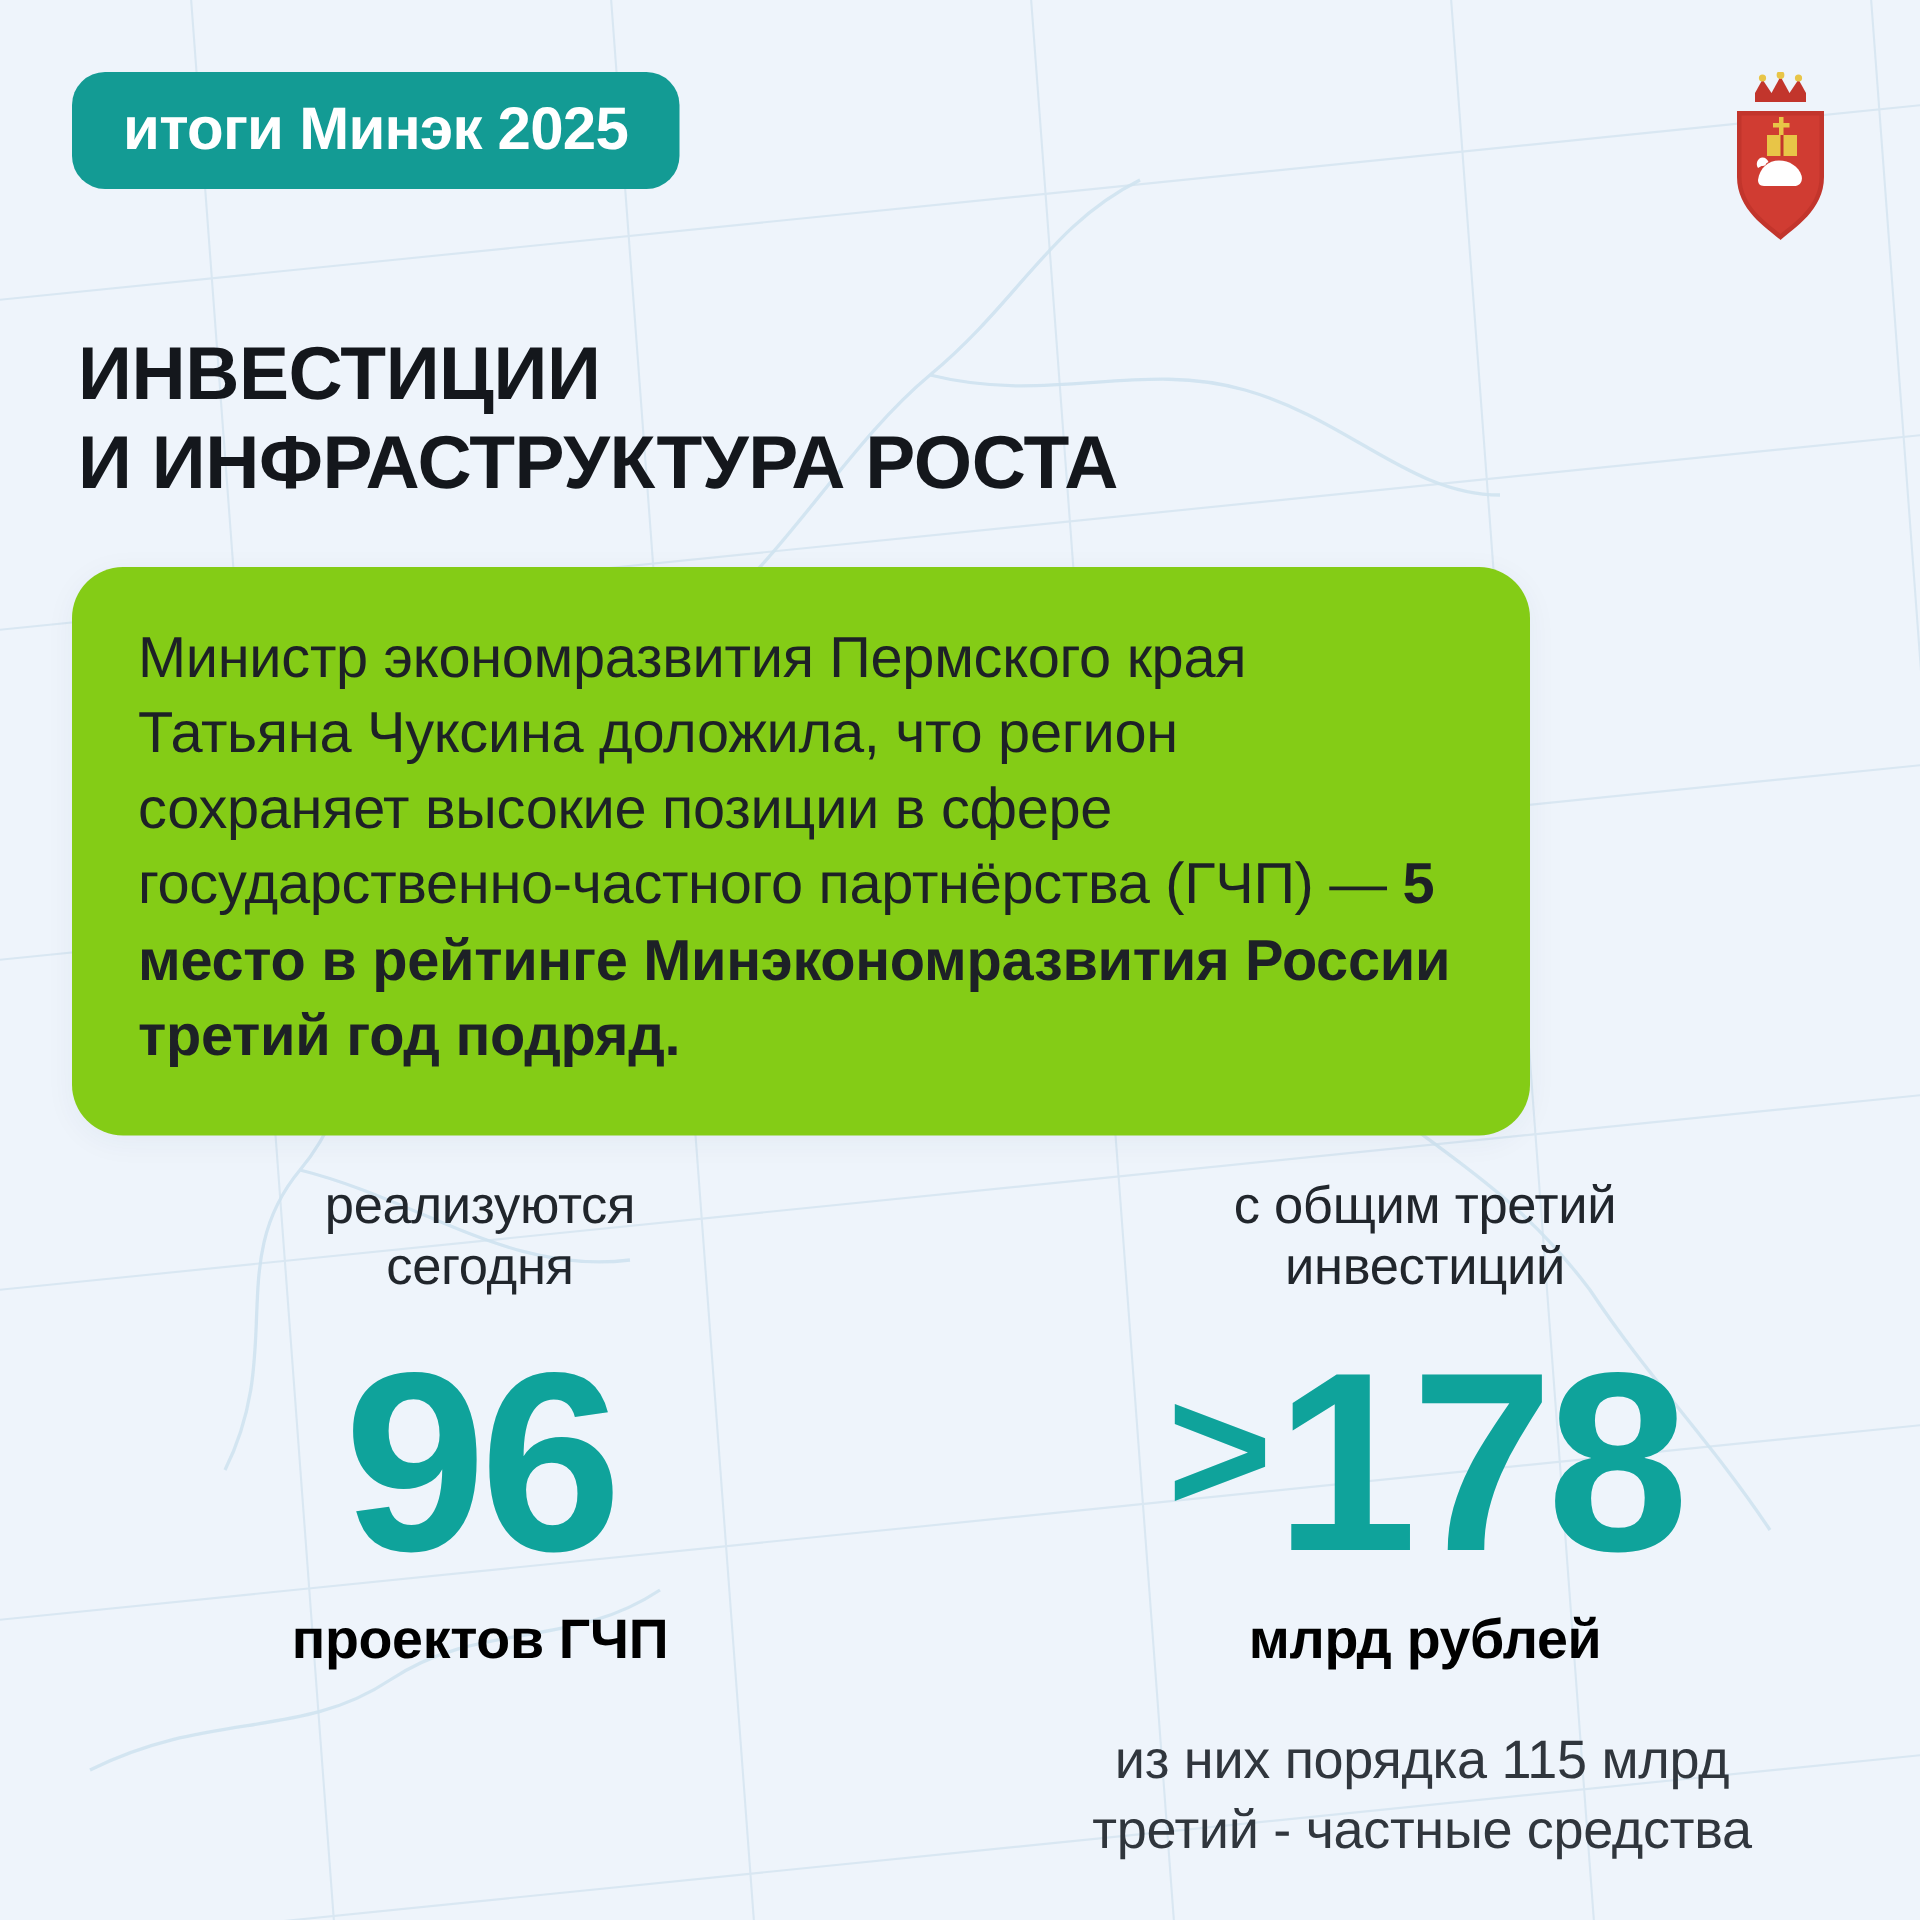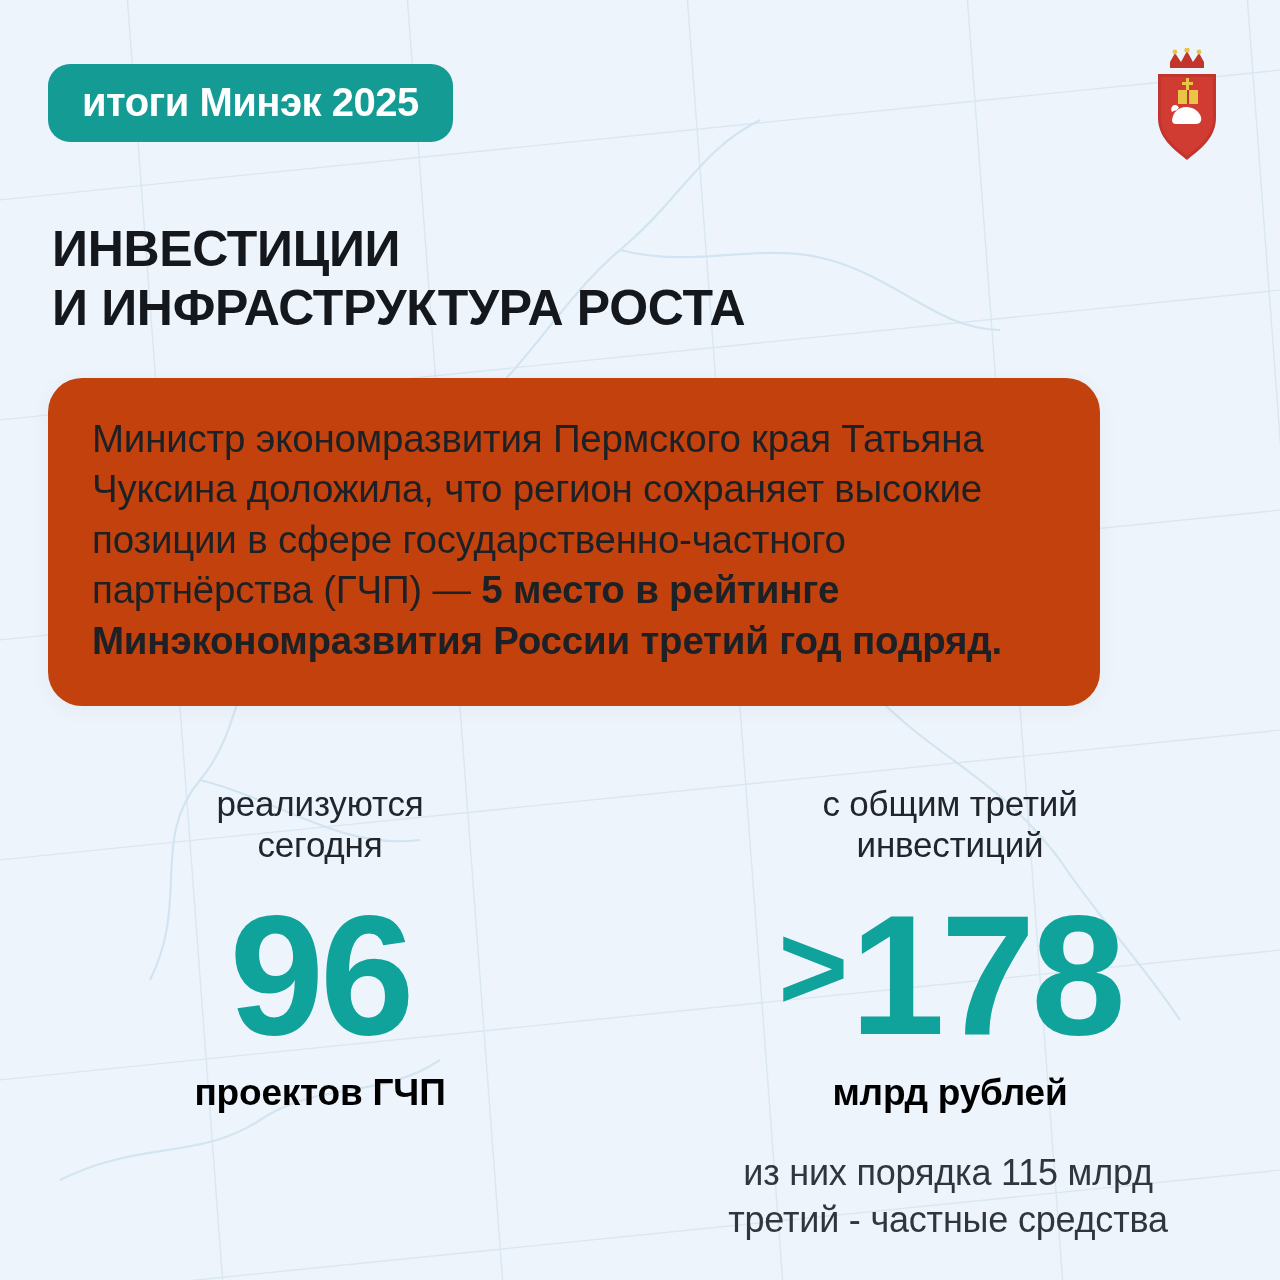--- a/index.html
+++ b/index.html
@@ -26,21 +26,21 @@
   .page {
     position: absolute;
     inset: 0;
     z-index: 2;
   }
 
   
   .badge {
     position: absolute;
     left: 48px;
-    top: 64px;
+    top: 48px;
     background: #139b94;
     color: #ffffff;
     border-radius: 22px;
     padding: 18px 34px 20px 34px;
     font-size: 40px;
     font-weight: bold;
     letter-spacing: -0.5px;
     line-height: 1;
   }
 
@@ -63,22 +63,22 @@
     color: #14171c;
     letter-spacing: -0.3px;
   }
   .title .l2 { display: block; }
 
   
   .card {
     position: absolute;
     left: 48px;
     top: 378px;
-    width: 1052px;
-    background: #c2410c;
+    width: 972px;
+    background: #84cc16;
     border-radius: 34px;
     box-shadow: 0 4px 20px rgba(30, 60, 90, 0.05);
     padding: 36px 44px 40px 44px;
     box-sizing: border-box;
   }
   .card p {
     margin: 0;
     font-size: 38.5px;
     line-height: 1.31;
     color: #1d2126;

